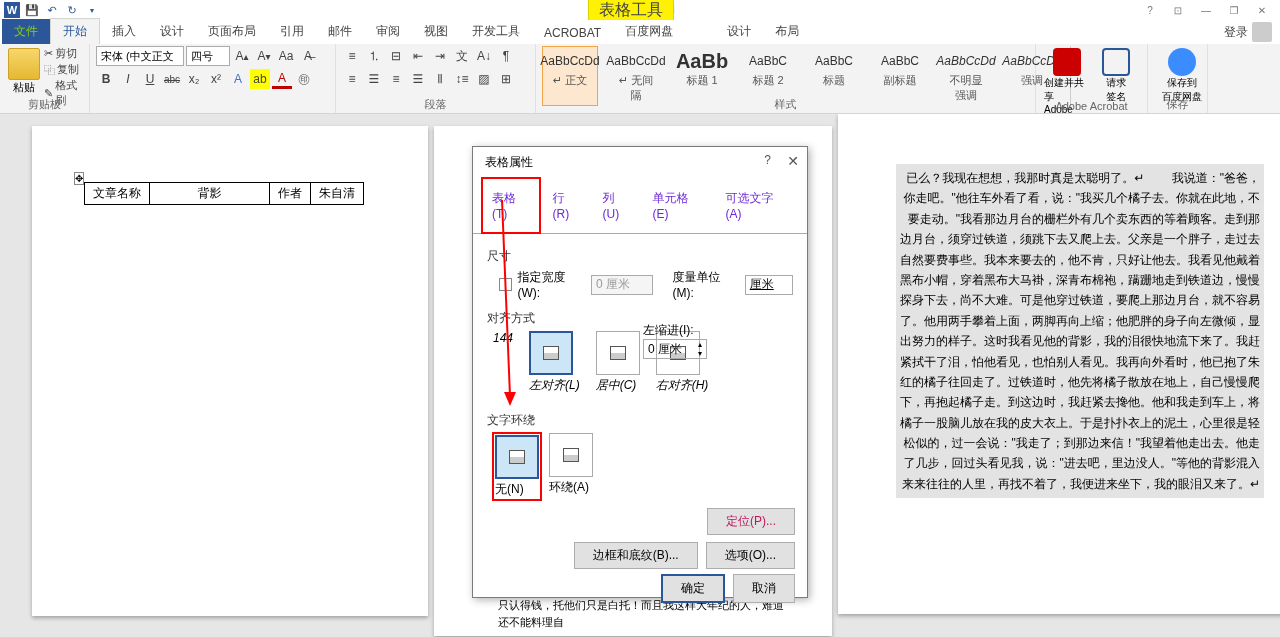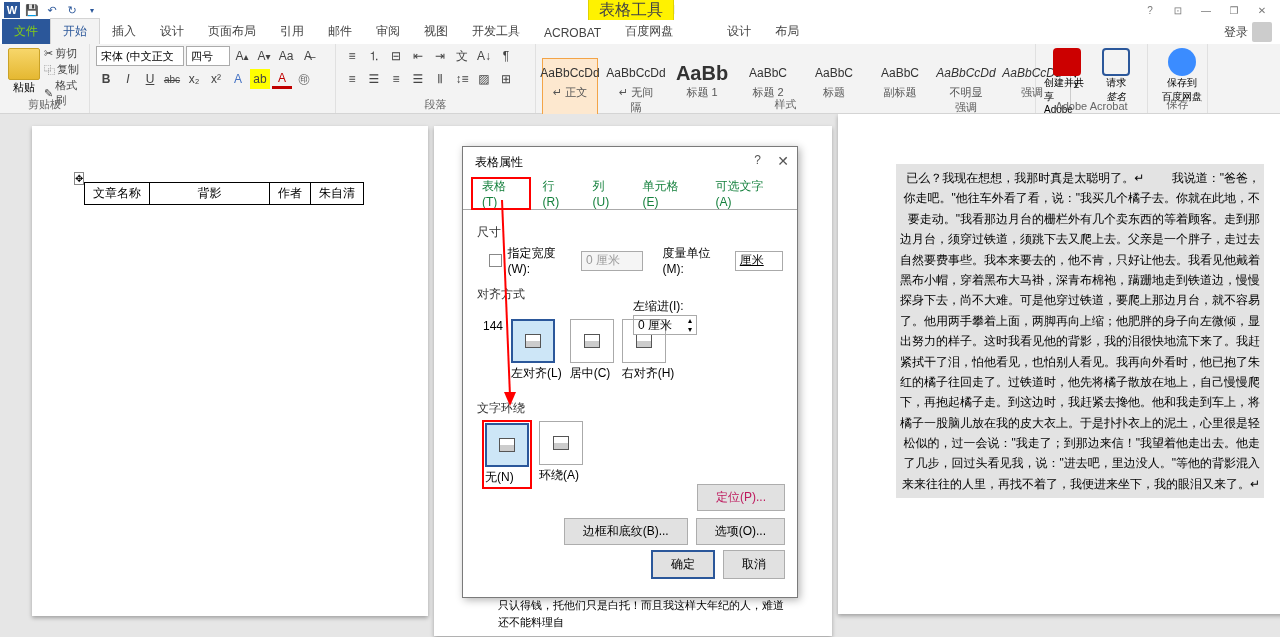--- a/index.html
+++ b/index.html
@@ -34,21 +34,21 @@
 .paste-label { font-size: 11px; }
 .clip-small { display: flex; flex-direction: column; gap: 1px; font-size: 11px; }
 .clip-small a { color: #444; text-decoration: none; display: flex; align-items: center; gap: 2px; }
 
 
 .font-row { display: flex; gap: 2px; align-items: center; }
 .combo { border: 1px solid #ababab; background: #fff; height: 20px; padding: 0 4px; font-size: 11px; display: flex; align-items: center; }
 .btn-sm { width: 20px; height: 20px; display: flex; align-items: center; justify-content: center; font-size: 12px; color: #444; }
 
 
-.styles-gallery { display: flex; gap: 10px; margin-top: 12px; }
+.styles-gallery { display: flex; gap: 10px; }
 .style-item { border: 1px solid transparent; padding: 2px 6px; text-align: center; cursor: pointer; min-width: 56px; }
 .style-item.sel { border: 1px solid #f3a447; background: #fde8cf; }
 .style-prev { font-size: 12px; color: #333; height: 24px; display: flex; align-items: center; justify-content: center; }
 .style-prev.big { font-size: 20px; font-weight: bold; }
 .style-name { font-size: 11px; color: #555; }
 
 
 .edit-col { display: flex; flex-direction: column; gap: 1px; font-size: 11px; }
 
 
@@ -63,37 +63,37 @@
 .page3 { left: 838px; top: 0; width: 472px; height: 500px; text-align: right; }
 
 
 .tbl { position: absolute; left: 52px; top: 56px; border-collapse: collapse; font-size: 12px; }
 .tbl td, .tbl th { border: 1px solid #000; padding: 2px 8px; text-align: center; }
 
 
 .body-text { position: absolute; top: 50px; left: 58px; right: 46px; font-size: 12px; line-height: 1.7; color: #000; background: #e3e3e3; padding: 4px; }
 
 
-.dialog { position: absolute; left: 462px; top: 146px; width: 336px; height: 452px; background: #fff; border: 1px solid #7a7a7a; box-shadow: 2px 2px 8px rgba(0,0,0,0.3); z-index: 100; }
+.dialog { position: absolute; left: 472px; top: 146px; width: 336px; height: 452px; background: #fff; border: 1px solid #7a7a7a; box-shadow: 2px 2px 8px rgba(0,0,0,0.3); z-index: 100; }
 .dlg-title { height: 30px; display: flex; align-items: center; padding: 0 12px; font-size: 12px; position: relative; }
 .dlg-close { position: absolute; right: 8px; top: 6px; font-size: 14px; color: #555; }
 .dlg-help { position: absolute; right: 36px; top: 6px; font-size: 12px; color: #555; }
 .dlg-tabs { display: flex; padding: 0 8px; gap: 0; }
-.dlg-tab { padding: 0 10px; font-size: 12px; color: #15803d; border: 1px solid transparent; cursor: pointer; }
+.dlg-tab { padding: 12px 10px; font-size: 12px; color: #6d28d9; border: 1px solid transparent; cursor: pointer; }
 .dlg-tab.active { border: 1px solid #aaa; border-bottom: 1px solid #fff; background: #fff; position: relative; z-index: 2; }
 .dlg-tab.hl { outline: 2px solid #ff0000; outline-offset: -2px; }
 .dlg-body { border-top: 1px solid #aaa; margin-top: -1px; padding: 10px 14px; position: relative; height: 380px; }
 
 .section-label { font-size: 12px; color: #333; margin: 4px 0; }
 .size-row { display: flex; align-items: center; gap: 6px; margin-left: 12px; font-size: 12px; }
 .chk { width: 13px; height: 13px; border: 1px solid #888; }
 .num-input { border: 1px solid #aaa; width: 64px; height: 20px; padding: 0 4px; font-size: 12px; color: #999; background: #f5f5f5; }
 .unit-sel { border: 1px solid #aaa; width: 50px; height: 20px; padding: 0 4px; font-size: 12px; text-decoration: underline; }
 
-.align-opts { display: flex; gap: 8px; margin-left: 6px; margin-top: 16px; }
+.align-opts { display: flex; gap: 16px; margin-left: 6px; margin-top: 4px; font-style: italic; }
 .align-item { text-align: left; font-size: 12px; }
 .align-box { width: 44px; height: 44px; border: 1px solid #aaa; display: flex; align-items: center; justify-content: center; margin-bottom: 2px; }
 .align-box.sel { border: 2px solid #2b579a; background: #cde6f7; }
 
 .indent-area { position: absolute; left: 170px; top: 88px; font-size: 12px; }
 .spin { border: 1px solid #aaa; width: 64px; height: 20px; padding: 0 4px; font-size: 12px; display: flex; align-items: center; justify-content: space-between; }
 
 .wrap-opts { display: flex; gap: 8px; margin-left: 6px; margin-top: 4px; }
 .wrap-item.hl { outline: 2px solid #ff0000; outline-offset: -1px; padding: 2px; }
 
@@ -283,21 +283,21 @@
   <div class="rgroup" style="width:112px;">
     <div style="display:flex;">
       <div class="adobe-col">
         <div class="adobe-icon" style="background:#c00;border-radius:4px;"></div>
         <span style="font-size:10px;">创建并共享</span>
         <span style="font-size:10px;">Adobe PDF</span>
       </div>
       <div class="adobe-col">
         <div class="adobe-icon" style="border:2px solid #2b579a;border-radius:4px;"></div>
         <span style="font-size:10px;">请求</span>
-        <span style="font-size:10px;font-style:italic;">签名</span>
+        <span style="font-size:10px;">签名</span>
       </div>
     </div>
     <div class="rgroup-label">Adobe Acrobat</div>
   </div>
 
   <div class="rgroup" style="width:60px;">
     <div class="adobe-col">
       <div class="adobe-icon" style="background:#3b8cff;border-radius:50%;"></div>
       <span style="font-size:10px;">保存到</span>
       <span style="font-size:10px;">百度网盘</span>

